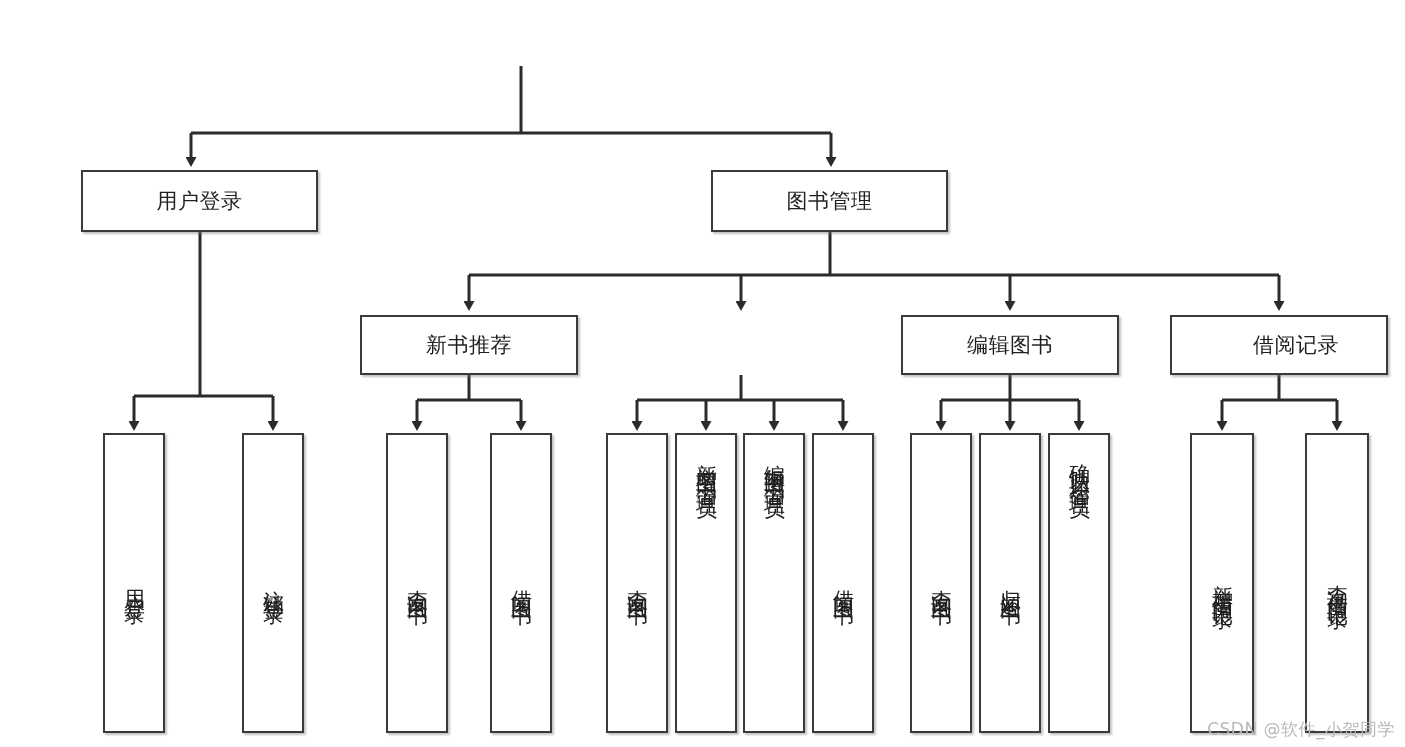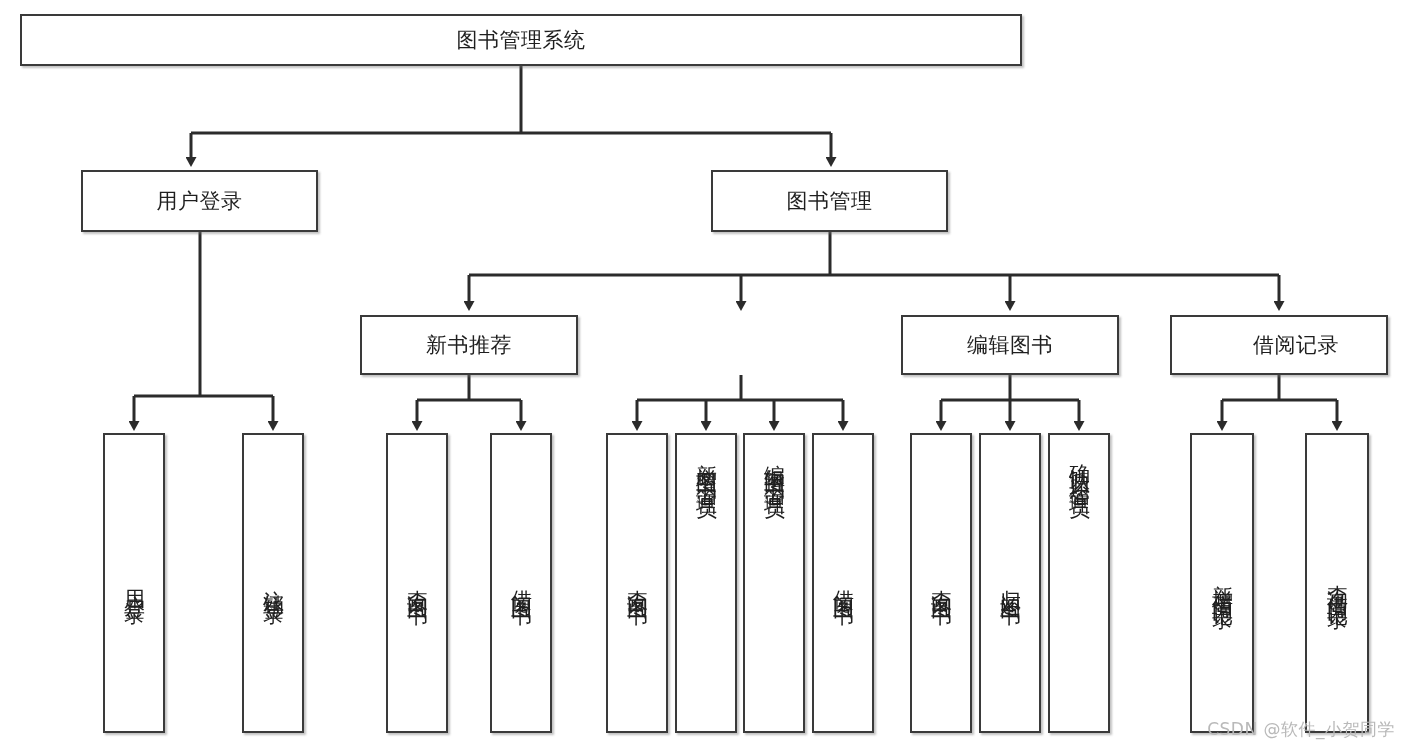--- a/index.html
+++ b/index.html
@@ -121,23 +121,20 @@
       <path d="M1079,400 L1079,422" marker-end="url(#arrow)"></path>
 
       <path d="M1279,375 L1279,400"></path>
       <path d="M1222,400 L1337,400"></path>
       <path d="M1222,400 L1222,422" marker-end="url(#arrow)"></path>
       <path d="M1337,400 L1337,422" marker-end="url(#arrow)"></path>
 
     </g>
   </svg>
 
-  <div class="node" style="left:20px; top:14px; width:1002px; height:52px;">
-    <span class="node-label">图书管理系统</span>
-  </div>
 
   <div class="node" style="left:81px; top:170px; width:237px; height:62px;">
     <span class="node-label">用户登录</span>
   </div>
   <div class="node" style="left:711px; top:170px; width:237px; height:62px;">
     <span class="node-label">图书管理</span>
   </div>
 
   <div class="node" style="left:360px; top:315px; width:218px; height:60px;">
     <span class="node-label">新书推荐</span>

